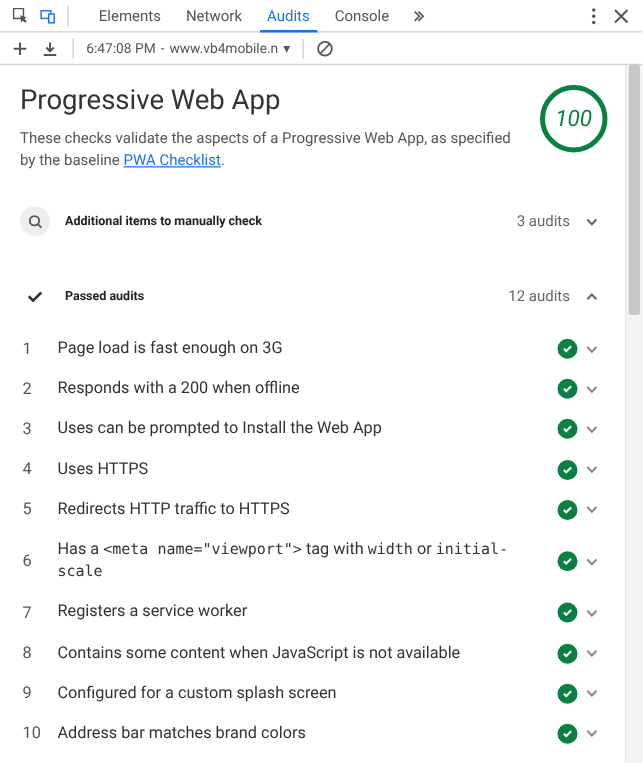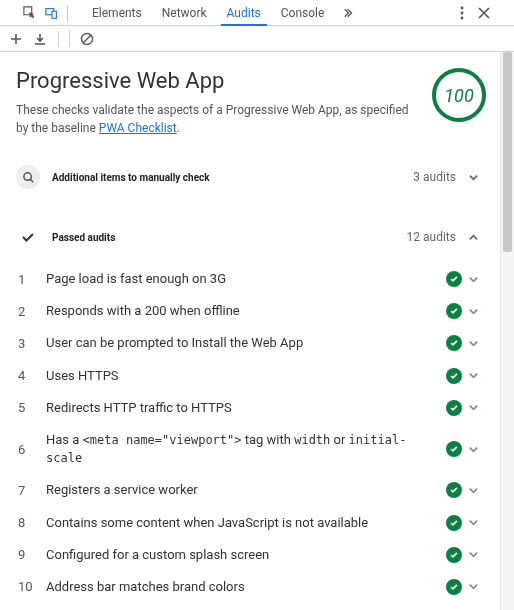--- a/index.html
+++ b/index.html
@@ -11,21 +11,21 @@
     width: 514px;
     height: 610px;
     overflow: hidden;
     position: relative;
   }
   .toolbar1 {
     display: flex;
     align-items: center;
     height: 26px;
     border-bottom: 1px solid #d0d0d0;
-    padding: 0 19px;
+    padding: 0 6px;
     gap: 0;
   }
   .toolbar1 .tb-icon {
     width: 22px; height: 22px;
     display: flex; align-items: center; justify-content: center;
     color: #555;
   }
   .tabs {
     display: flex;
     align-items: center;
@@ -263,20 +263,26 @@
     <svg width="12" height="12" viewBox="0 0 12 12">
         <path stroke="#555" stroke-width="1.6" d="M6 1v10M1 6h10"></path>
       </svg>
   </div>
   <div class="tb-icon" style="width:14px">
     <svg width="12" height="12" viewBox="0 0 12 12">
         <path stroke="#555" stroke-width="1.6" fill="none" d="M6 1v7M3 5l3 3 3-3M1 11h10"></path>
       </svg>
   </div>
   <div class="divider"></div>
+  <div class="url-row">
+    <span>6:47:08 PM</span>
+    <span>-</span>
+    <span>www.vb4mobile.n</span>
+    <span>▾</span>
+  </div>
   <div class="divider"></div>
   <div class="tb-icon" style="width:16px">
     <svg width="14" height="14" viewBox="0 0 14 14">
         <circle cx="7" cy="7" r="5.5" fill="none" stroke="#555" stroke-width="1.4"></circle>
         <path stroke="#555" stroke-width="1.4" d="M3 11L11 3"></path>
       </svg>
   </div>
 </div>
 
 <div class="content" style="padding-right:28px">
@@ -349,21 +355,21 @@
             </svg>
           </div>
           <div class="row-chev">
             <svg width="11" height="11" viewBox="0 0 12 12">
               <path fill="none" stroke="#888" stroke-width="1.8" d="M2 4l4 4 4-4"></path>
             </svg>
           </div>
         </div>
         <div class="audit-row">
           <div class="audit-num">3</div>
-          <div class="audit-title">User can be prompted to Install the Web App</div>
+          <div class="audit-title">Uses can be prompted to Install the Web App</div>
           <div class="pass-icon">
             <svg width="10" height="10" viewBox="0 0 12 12">
               <path fill="none" stroke="#fff" stroke-width="2" d="M2.5 6l2.2 2.2L9.5 3.5"></path>
             </svg>
           </div>
           <div class="row-chev">
             <svg width="11" height="11" viewBox="0 0 12 12">
               <path fill="none" stroke="#888" stroke-width="1.8" d="M2 4l4 4 4-4"></path>
             </svg>
           </div>

